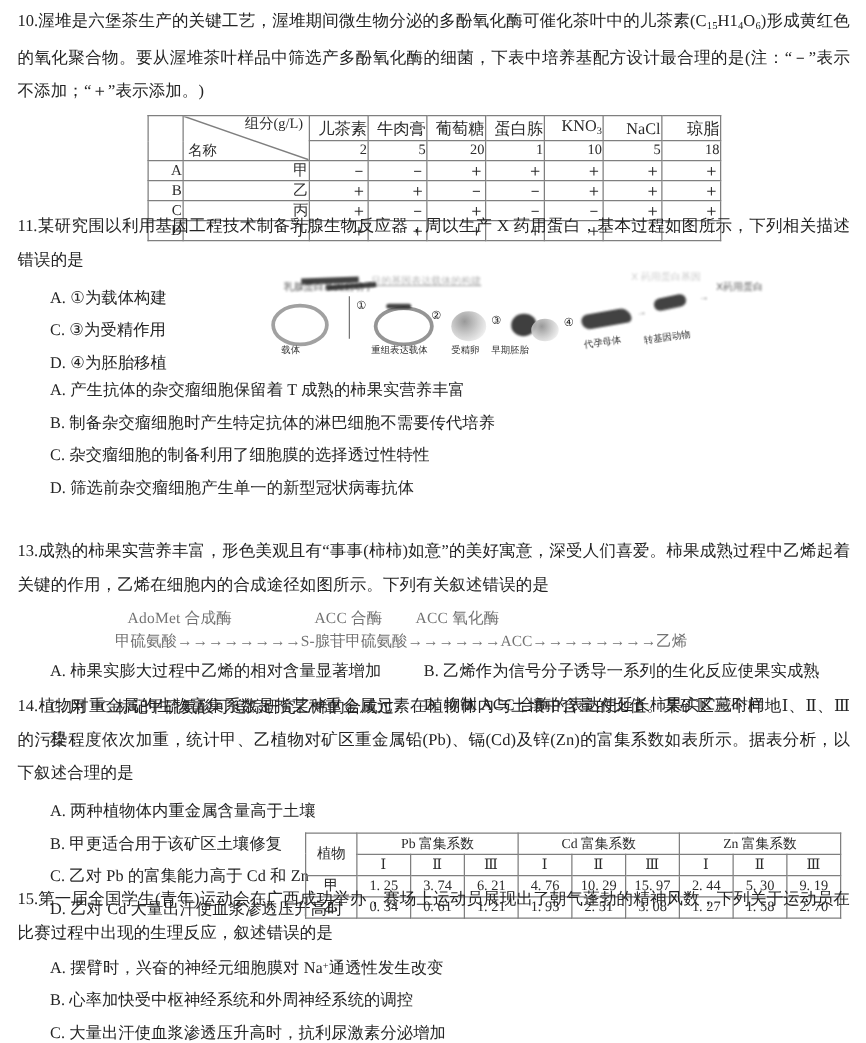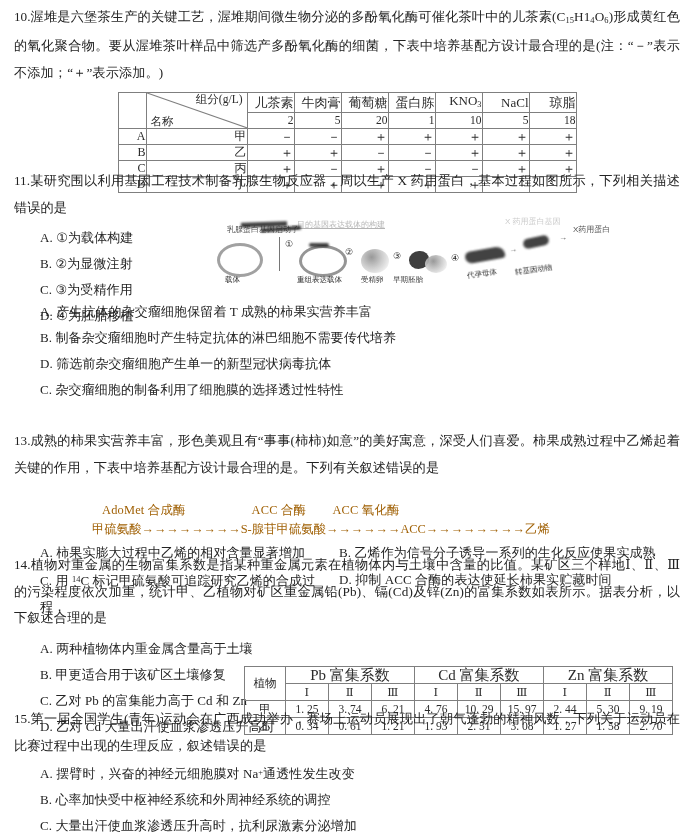--- a/index.html
+++ b/index.html
@@ -132,23 +132,23 @@
   .circnum{
     position:absolute;font-size:9px;color:#222;filter:blur(.35px);
     font-family:"Liberation Sans",sans-serif;
   }
 
   
   #q12{position:absolute;left:14px;top:298px;width:666px;}
   
   #q13{position:absolute;left:14px;top:428px;width:666px;}
   .pathway{
-    margin-top:20px;
+    margin-top:4px;
     font-size:12.4px;
-    color:#a16207;
+    color:#737373;
     line-height:19px;
   }
   .pw-enz{
     display:block;
     white-space:pre;
     padding-left:88px;
     letter-spacing:.2px;
   }
   .pw-chain{
     display:block;
@@ -170,21 +170,21 @@
   table.t14 td,table.t14 th{
     border:1px solid #7f7f7f;
     text-align:center;
     font-weight:normal;
     padding:0 1px;
     height:16px;
     line-height:16px;
   }
   .t14 .c-plant{width:38px;}
   .t14 .c-v{width:40px;}
-  .t14 .grp{font-size:15px;}
+  .t14 .grp{font-size:11px;}
   .t14 .rn{letter-spacing:.6px;}
   
   #q15{position:absolute;left:14px;top:706px;width:666px;}
 </style>
 </head>
 <body>
 
 <div class="page">
 
   <div class="q" id="q10">
@@ -270,21 +270,20 @@
     </div>
   </div>
 
   <div class="q" id="q11">
     <div class="q-stem">
       <span class="num">11.</span><span>某研究围以利用基因工程技术制备乳腺生物反应器，周以生产 X 药用蛋白，基本过程如图所示，下列相关描述错误的是</span>
     </div>
     <div class="q11-body">
       <div class="q11-opts">
         <div class="opt opt-indent">A. ①为载体构建</div>
-        <div class="opt opt-indent">B. ②为显微注射</div>
         <div class="opt opt-indent">C. ③为受精作用</div>
         <div class="opt opt-indent">D. ④为胚胎移植</div>
       </div>
 
       <div class="fig11">
 
         <span class="smudge" style="left:10px;top:8px;margin-left:28px;">乳腺蛋白基因启动子</span>
         <span class="ink-bar" style="left:52px;top:5px;width:46px;height:5px;transform:rotate(-2deg);"></span>
         <span class="ink-bar" style="left:72px;top:10px;width:40px;height:4px;transform:rotate(-4deg);"></span>
         <span class="smudge" style="left:108px;top:3px;opacity:.35;text-decoration:underline;">目的基因表达载体的构建</span>
@@ -320,28 +319,28 @@
         <span class="smudge" style="left:370px;top:16px;">→</span>
         <span class="smudge" style="left:384px;top:8px;">X药用蛋白</span>
       </div>
     </div>
   </div>
 
   <div class="q" id="q12">
     <div class="opts">
       <div class="opt opt-indent">A. 产生抗体的杂交瘤细胞保留着 T 成熟的柿果实营养丰富</div>
       <div class="opt opt-indent">B. 制备杂交瘤细胞时产生特定抗体的淋巴细胞不需要传代培养</div>
+      <div class="opt opt-indent">C. 杂交瘤细胞的制备利用了细胞膜的选择透过性特性</div>
       <div class="opt opt-indent">D. 筛选前杂交瘤细胞产生单一的新型冠状病毒抗体</div>
-      <div class="opt opt-indent">C. 杂交瘤细胞的制备利用了细胞膜的选择透过性特性</div>
     </div>
   </div>
 
   <div class="q" id="q13">
     <div class="q-stem">
-      <span class="num">13.</span><span>成熟的柿果实营养丰富，形色美观且有“事事(柿柿)如意”的美好寓意，深受人们喜爱。柿果成熟过程中乙烯起着关键的作用，下表中培养基配方设计最合理的是。下列有关叙述错误的是</span>
+      <span class="num">13.</span><span>成熟的柿果实营养丰富，形色美观且有“事事(柿柿)如意”的美好寓意，深受人们喜爱。柿果成熟过程中乙烯起着关键的作用，乙烯在细胞内的合成途径如图所示。下列有关叙述错误的是</span>
     </div>
     <div class="pathway">
       <span class="pw-enz">AdoMet 合成酶                    ACC 合酶        ACC 氧化酶</span>
       <span class="pw-chain">甲硫氨酸→→→→→→→→S-腺苷甲硫氨酸→→→→→→ACC→→→→→→→→乙烯</span>
     </div>
     <div class="opts two-col">
       <div class="c1">
         <div class="opt opt-indent">A. 柿果实膨大过程中乙烯的相对含量显著增加</div>
       </div>
       <div class="c2">

